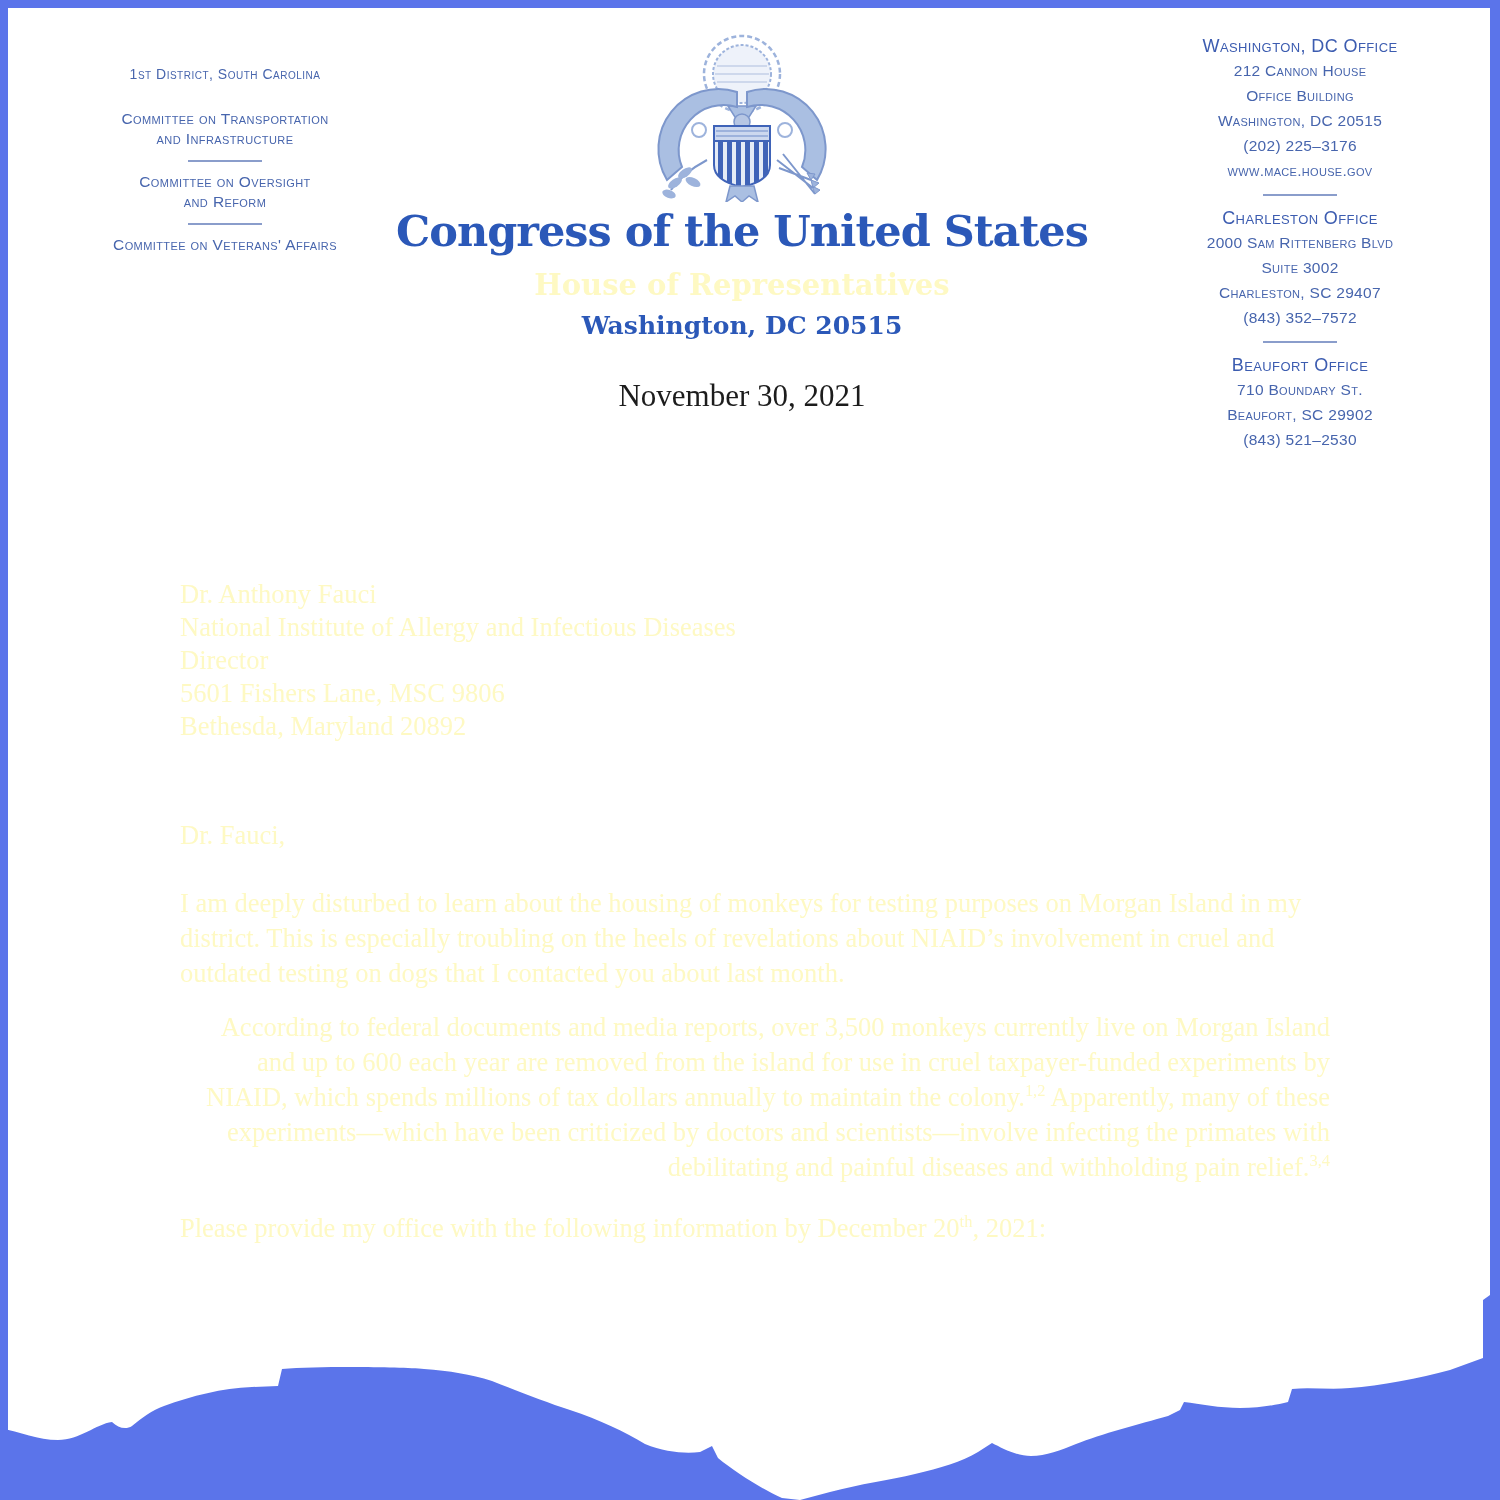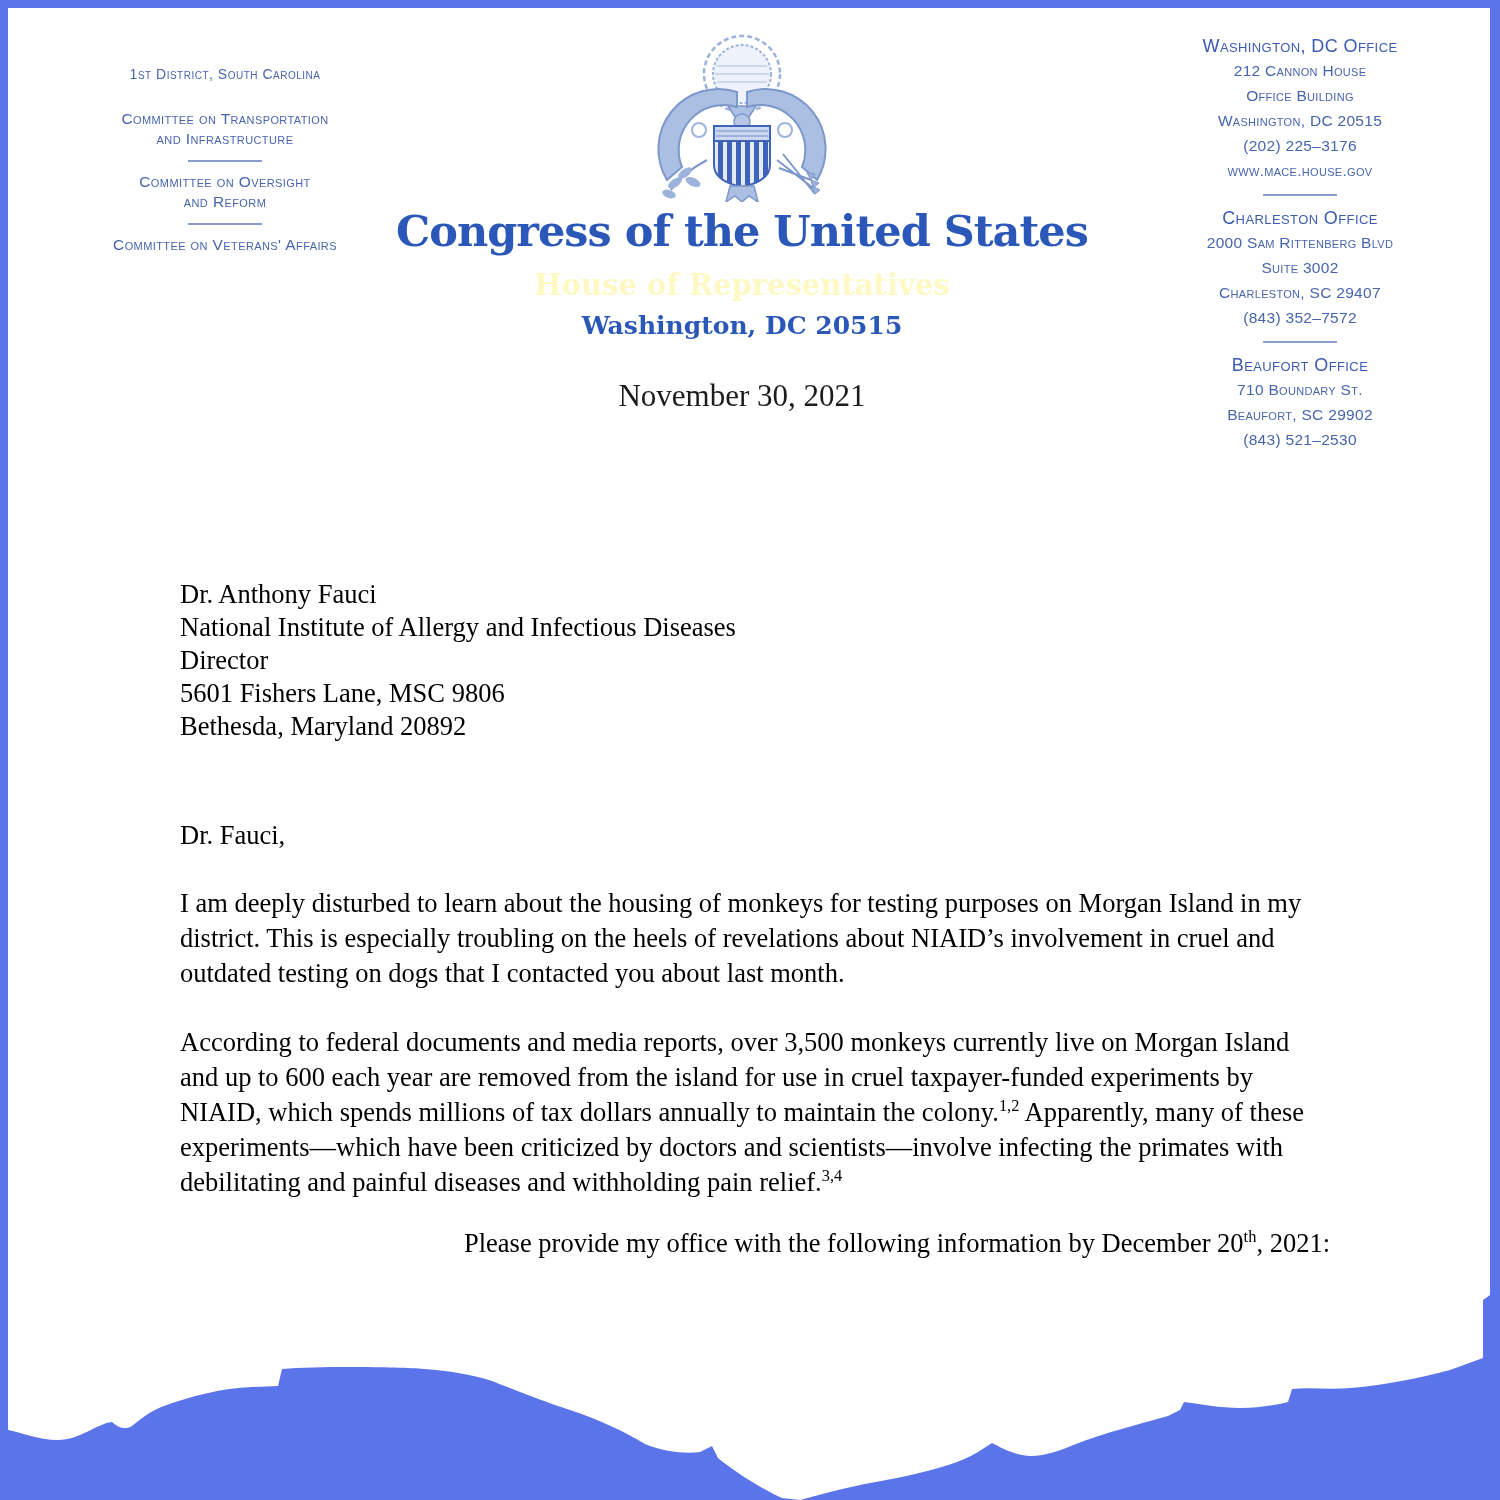--- a/index.html
+++ b/index.html
@@ -72,28 +72,28 @@
     font-family: "Liberation Serif", serif;
     font-size: 31px;
     color: #1c1c1c;
     margin-top: 38px;
   }
   
   .letter-body {
     position: absolute; left: 180px; top: 578px; width: 1150px;
     font-family: "Liberation Serif", serif;
     font-size: 26.5px;
-    color: #000000;
+    color: #fef9c3;
   }
   .recipient-line { line-height: 33px; }
   .salutation { margin-top: 75px; line-height: 35px; }
   .para { line-height: 35px; text-align: left; }
   .para.p1 { margin-top: 33px; }
-  .para.p2 { margin-top: 34px; }
-  .para.p3 { margin-top: 26px; text-align: right; }
+  .para.p2 { margin-top: 19px; text-align: right; }
+  .para.p3 { margin-top: 26px; }
   .para sup, .letter-body sup { font-size: 0.62em; line-height: 0; vertical-align: super; letter-spacing: 0; }
   
   .torn {
     position: absolute; left: 0; top: 1280px; width: 1500px; height: 220px;
     display: block;
   }
 </style>
 </head>
 <body>
 

